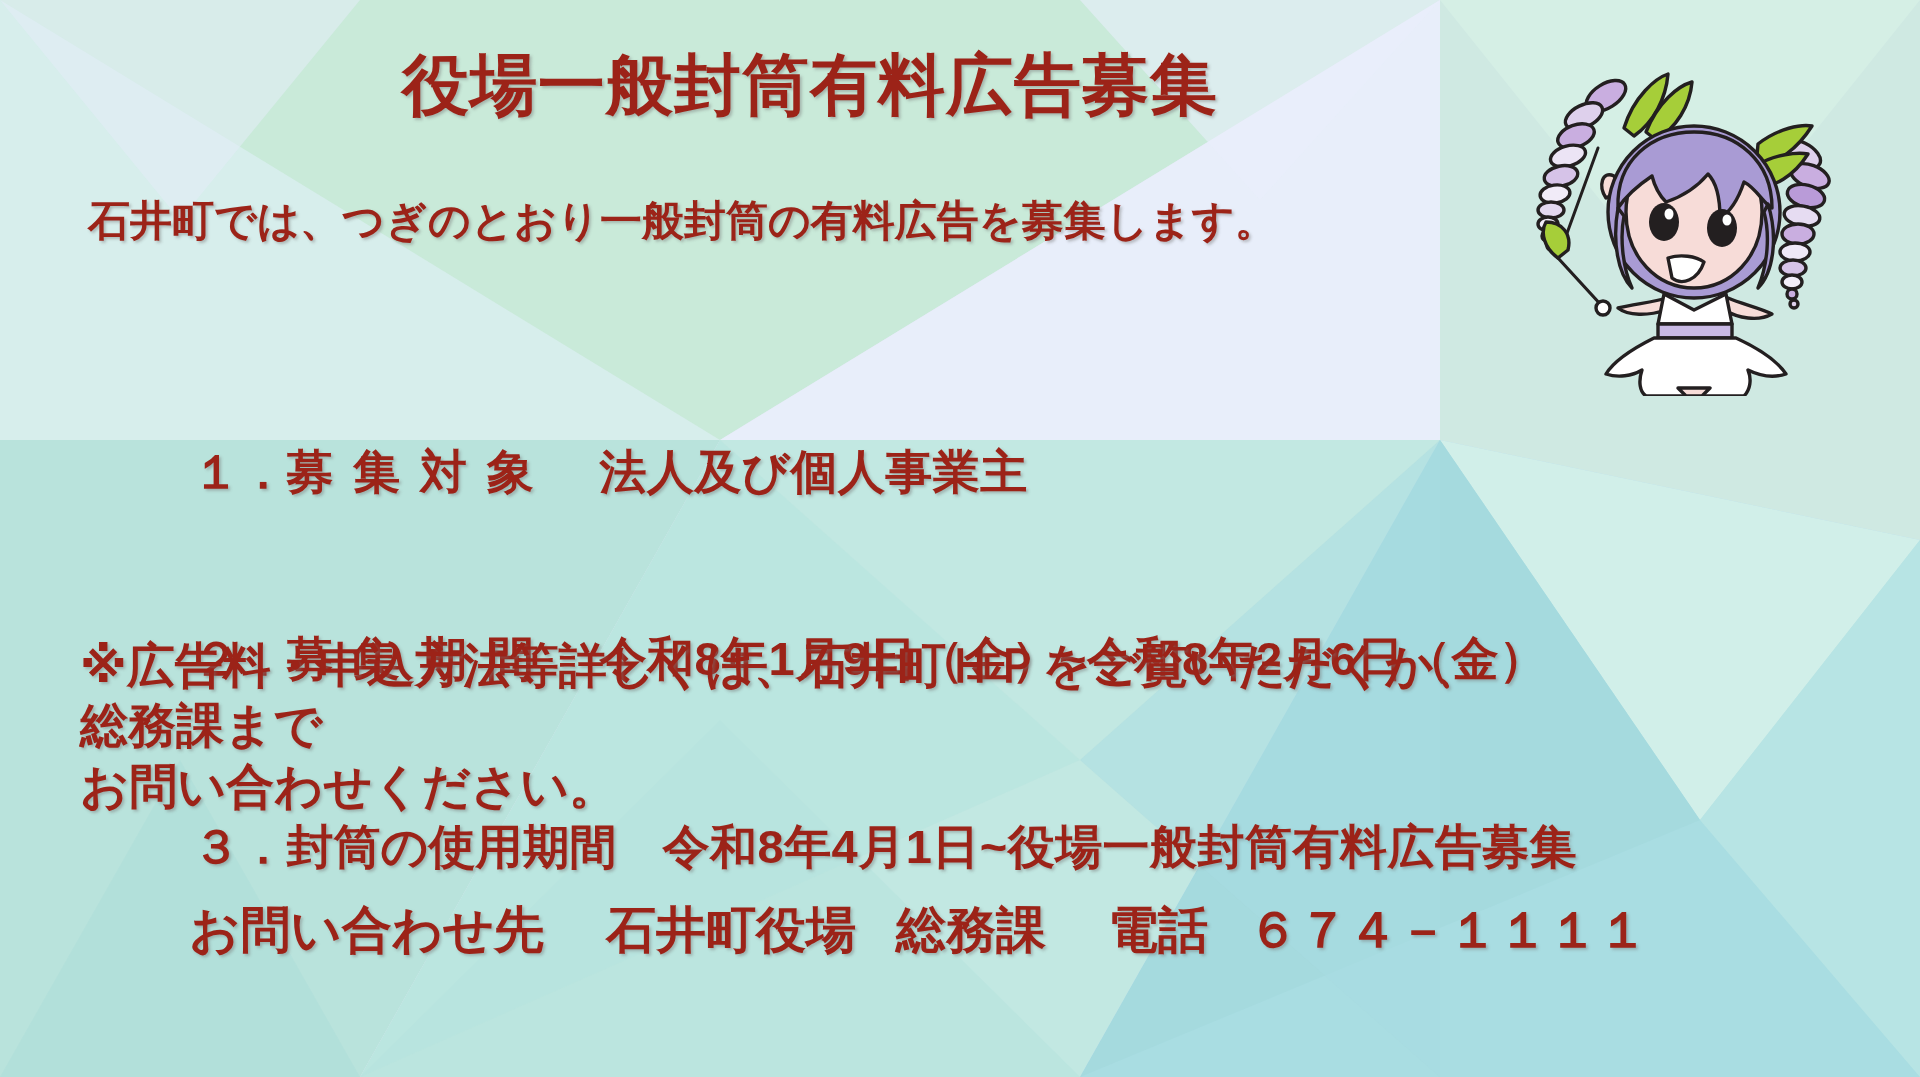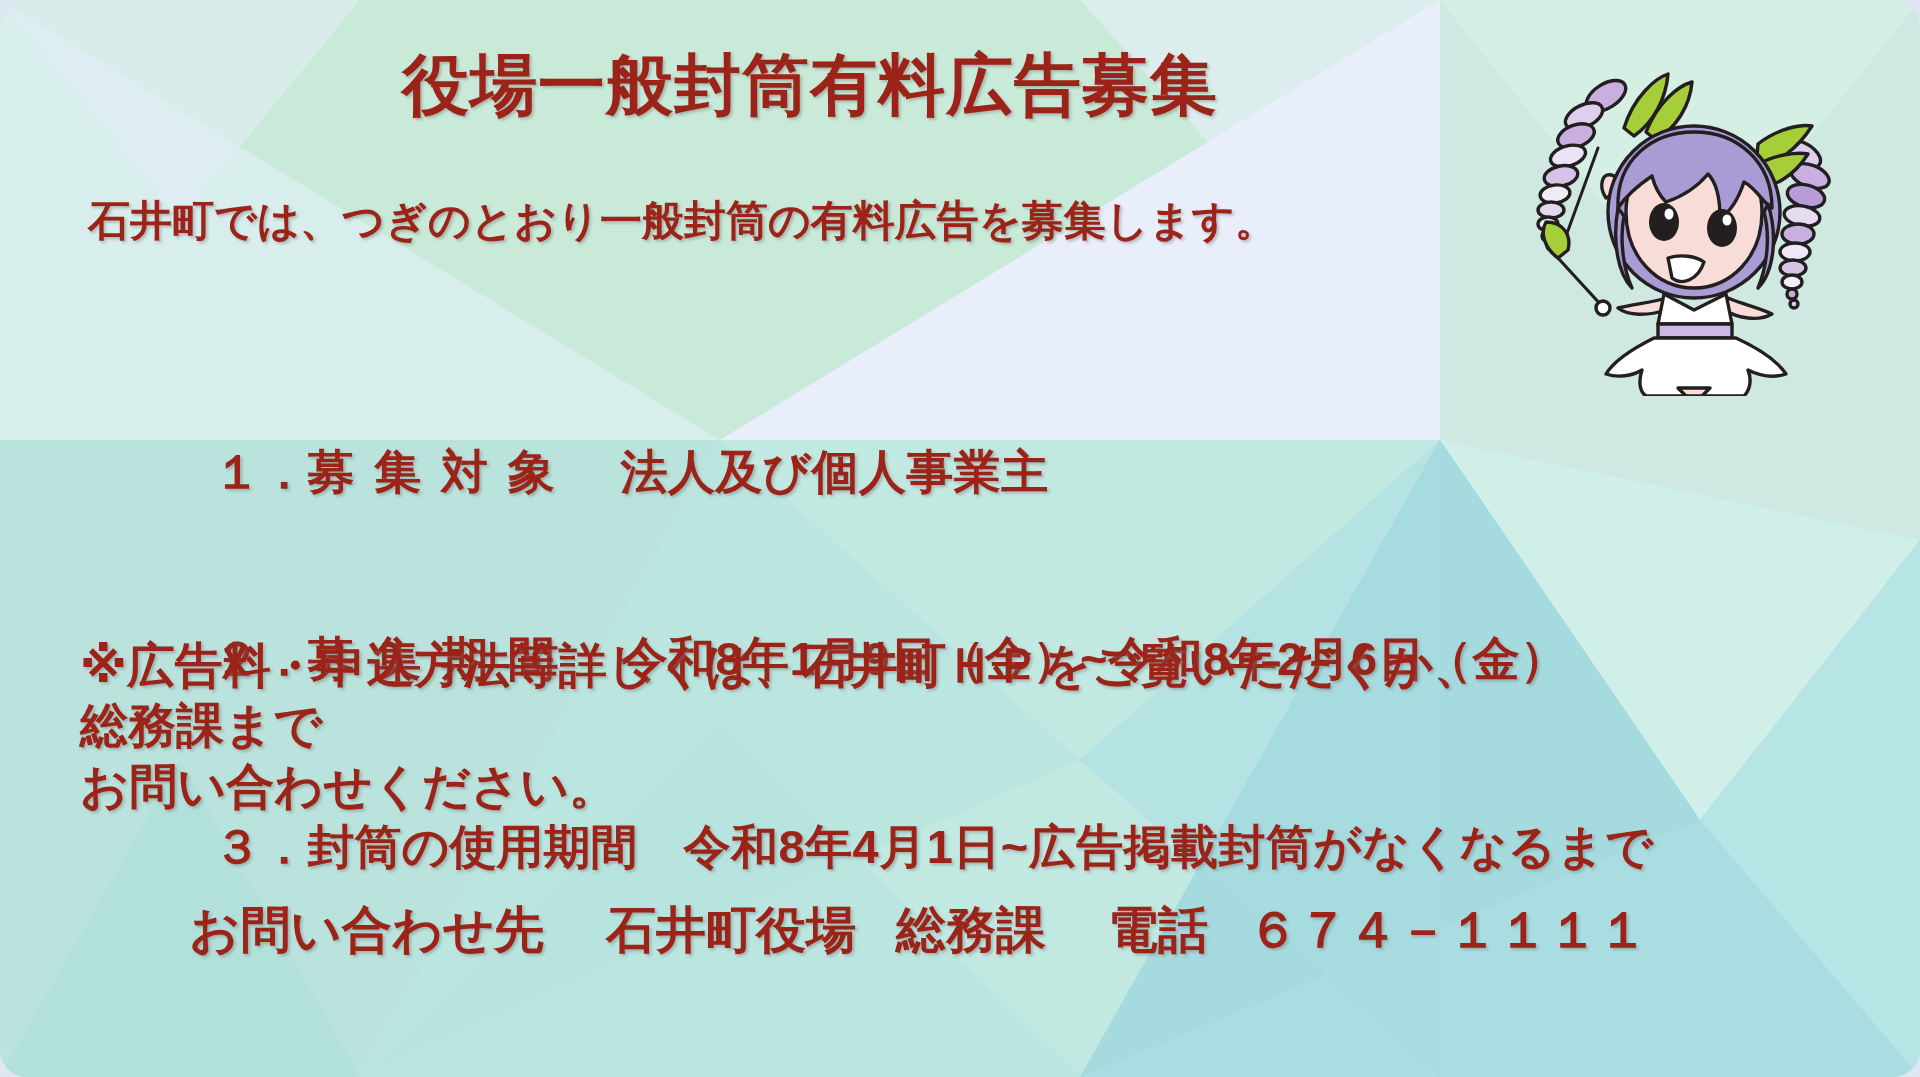--- a/index.html
+++ b/index.html
@@ -4,21 +4,20 @@
 <style>
   html,body{margin:0;padding:0;}
   body{
     width:1920px;height:1077px;overflow:hidden;
     font-family:"Liberation Sans","DejaVu Sans",sans-serif;
     background:#dfe6f3;
   }
   #slide{
     position:relative;width:1920px;height:1077px;overflow:hidden;
     background:#e2e8f5;
-    border-radius:27px;
   }
   
   .bg{position:absolute;inset:0;overflow:hidden;}
   .bg svg{display:block;width:1920px;height:1077px;}
 
   
   .content{
     position:absolute;inset:0;
     color:#9c2318;
     text-shadow:2px 2px 3px rgba(120,120,120,.45);
@@ -31,21 +30,21 @@
     letter-spacing:1px;
     padding-right:300px;
     box-sizing:border-box;
   }
   .intro{
     position:absolute;top:196px;left:88px;
     font-size:42px;line-height:1.2;
     font-weight:600;
   }
   .items{
-    position:absolute;top:378px;left:109px;
+    position:absolute;top:378px;left:88px;
     font-size:47px;line-height:1.33;
     font-weight:600;
   }
   .item{white-space:pre;}
   .item .label-wide{letter-spacing:.42em;}
   .item .label-plain{letter-spacing:0;}
   .item .gap{display:inline-block;width:46px;}
   .item .val{letter-spacing:.01em;}
 
   .note{
@@ -182,21 +181,21 @@
     <div class="intro">石井町では、つぎのとおり一般封筒の有料広告を募集します。</div>
 
     <div class="items">
       <div class="item">
         <span>１．</span><span class="label-wide">募集対象</span><span class="gap"></span><span class="val">法人及び個人事業主</span>
       </div>
       <div class="item">
         <span>２．</span><span class="label-wide">募集期間</span><span class="gap"></span><span class="val">令和8年1月9日（金）~令和8年2月6日（金）</span>
       </div>
       <div class="item">
-        <span>３．</span><span class="label-plain">封筒の使用期間</span><span class="gap"></span><span class="val">令和8年4月1日~広告掲載封筒がなくなるまで</span>
+        <span>３．</span><span class="label-plain">封筒の使用期間</span><span class="gap"></span><span class="val">令和8年4月1日~役場一般封筒有料広告募集</span>
       </div>
     </div>
 
     <div class="note">
       <div>※広告料・申込方法等詳しくは、石井町ＨＰをご覧いただくか、総務課まで</div>
       <div>お問い合わせください。</div>
     </div>
 
     <div class="contact">
       <span>お問い合わせ先</span><span class="sp"></span><span>石井町役場</span><span class="sp-sm"></span><span>総務課</span><span class="sp"></span><span>電話</span><span class="sp-sm"></span><span>６７４－１１１１</span>

